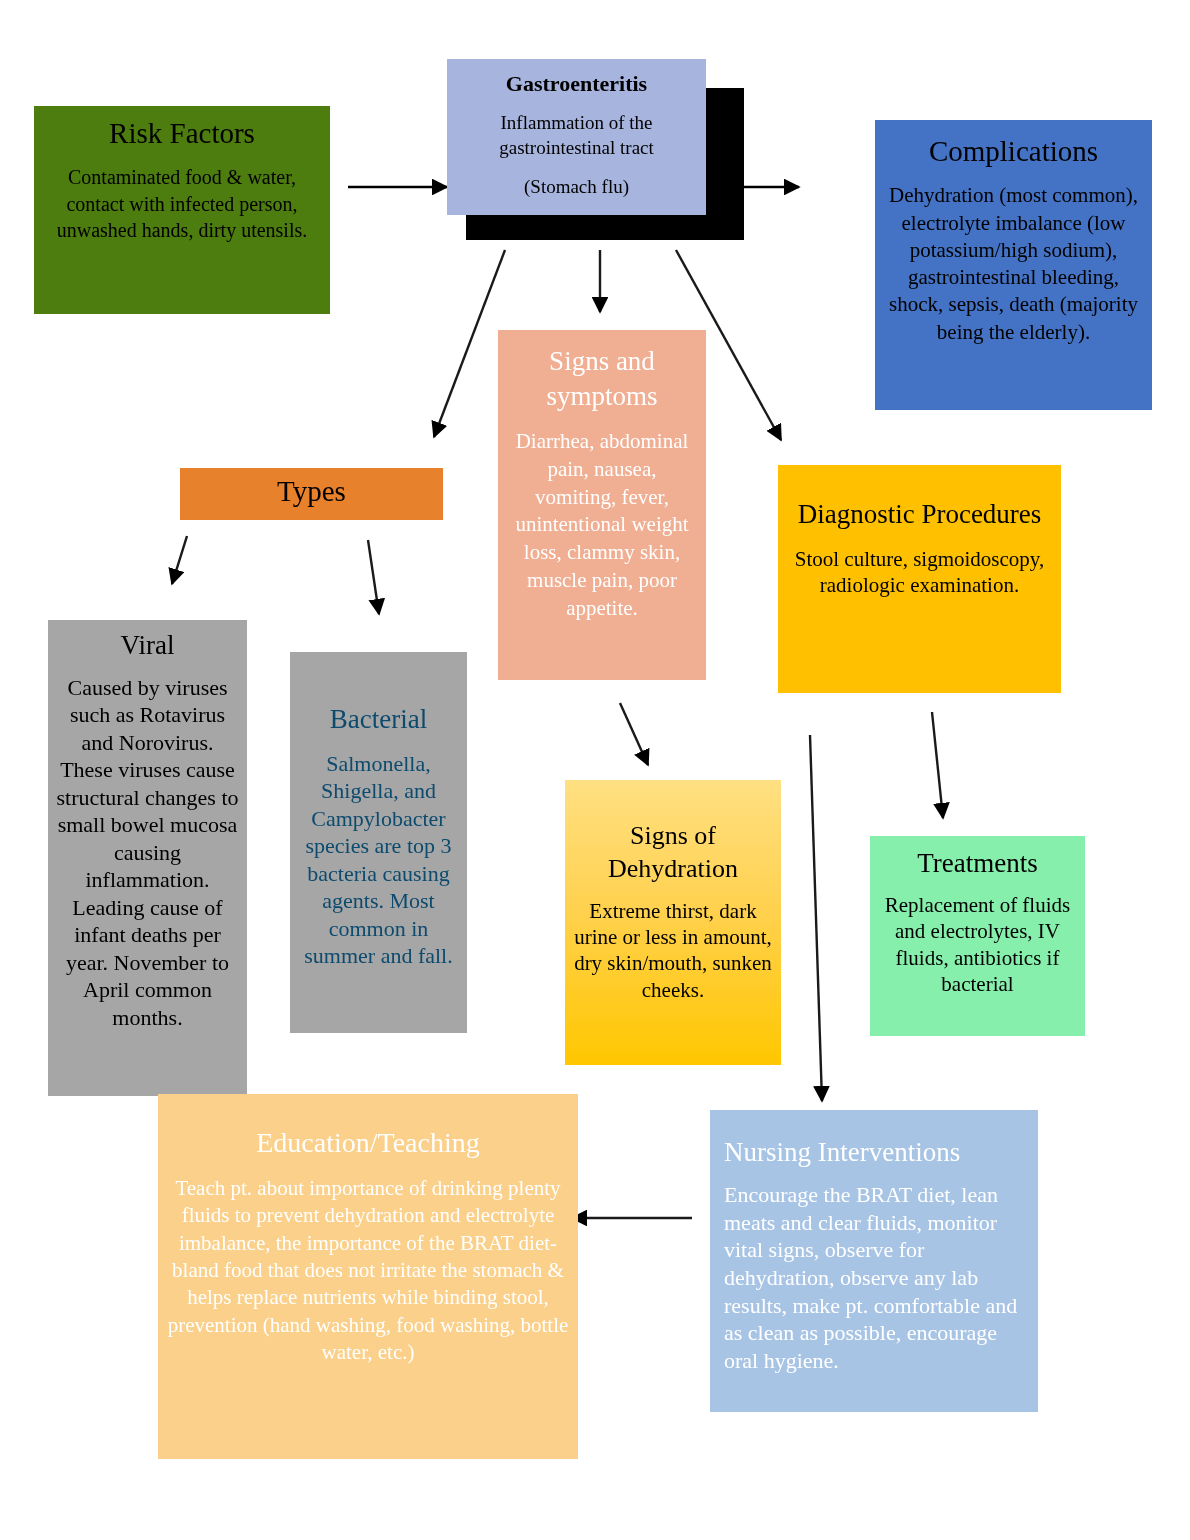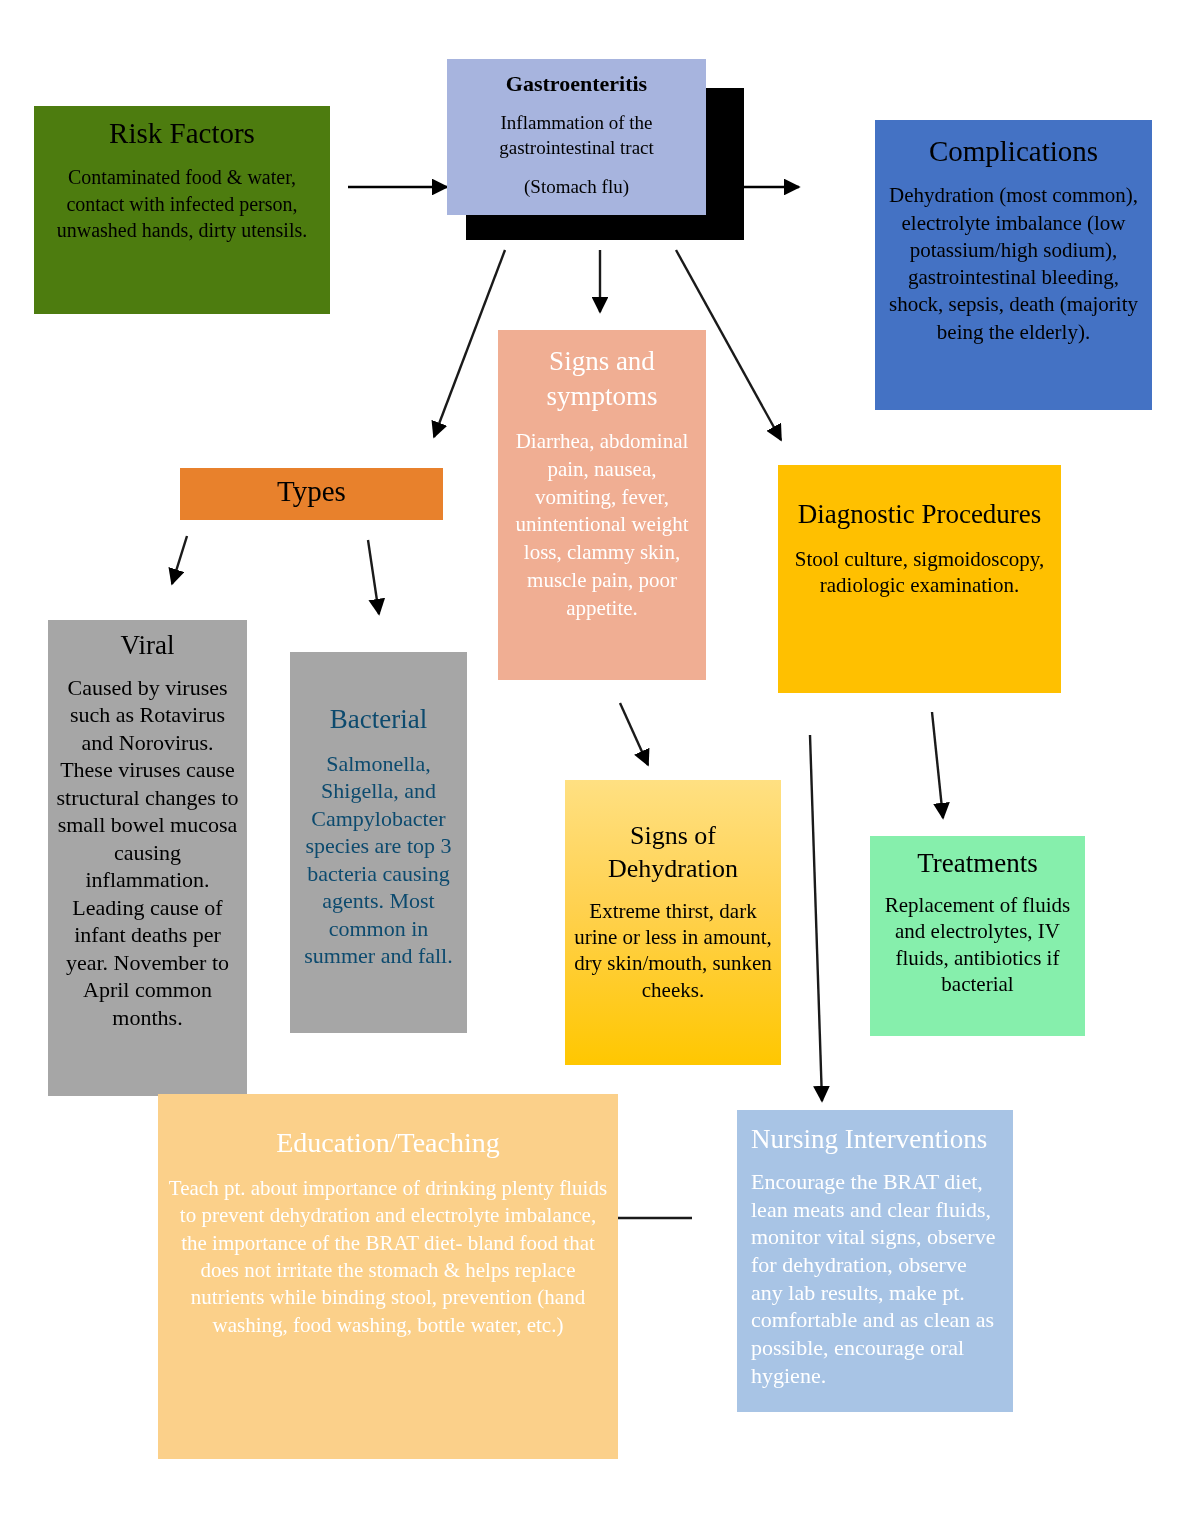--- a/index.html
+++ b/index.html
@@ -134,36 +134,35 @@
     left: 870px; top: 836px; width: 215px; height: 200px;
     background: #86efac;
     color: #000000;
     padding: 12px 6px 0 6px;
   }
   #treatments .title { font-size: 27px; margin-bottom: 12px; }
   #treatments .body { font-size: 21px; line-height: 1.26; }
 
   
   #education {
-    left: 158px; top: 1094px; width: 460px; height: 365px;
+    left: 158px; top: 1094px; width: 420px; height: 365px;
     background: #FBD08A;
     color: #FFFFFF;
     padding: 32px 8px 0 8px;
   }
   #education .title { font-size: 28px; margin-bottom: 16px; }
   #education .body { font-size: 21px; line-height: 1.30; }
 
   
   #nursing {
-    left: 710px; top: 1110px; width: 276px; height: 302px;
+    left: 710px; top: 1110px; width: 328px; height: 302px;
     background: #A8C4E5;
     color: #FFFFFF;
     text-align: left;
-    padding: 14px 14px 0 14px;
-    margin-left: 27px;
+    padding: 27px 14px 0 14px;
   }
   #nursing .title { font-size: 27px; margin-bottom: 12px; }
   #nursing .body { font-size: 22px; line-height: 1.26; }
 
   #edges {
     position: absolute;
     left: 0; top: 0;
     width: 1190px; height: 1540px;
     pointer-events: none;
   }

